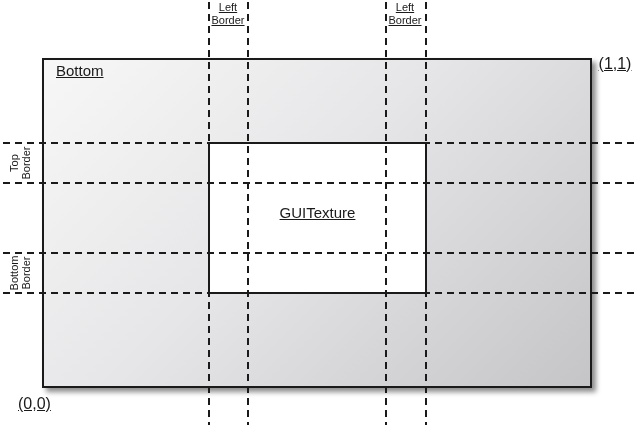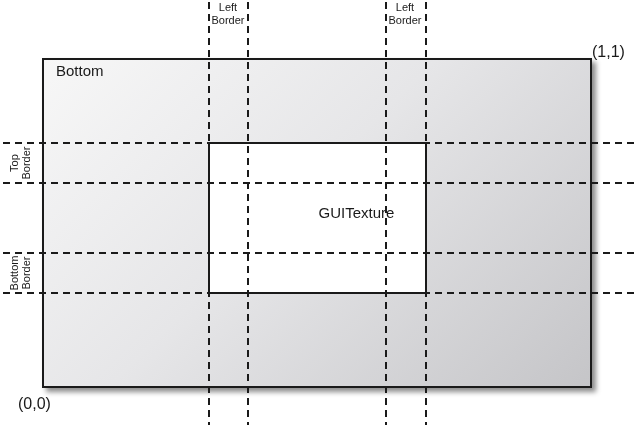--- a/index.html
+++ b/index.html
@@ -33,25 +33,25 @@
   .hline{
     position:absolute;left:3px;width:634px;height:2px;
     background:repeating-linear-gradient(to right,var(--line) 0 7px,transparent 7px 12px);
   }
   .vline{
     position:absolute;top:2px;height:423px;width:2px;
     background:repeating-linear-gradient(to bottom,var(--line) 0 7px,transparent 7px 12px);
   }
   .hl1{top:142px}.hl2{top:182px}.hl3{top:252px}.hl4{top:292px}
   .vl1{left:208px}.vl2{left:247px}.vl3{left:385px}.vl4{left:425px}
-  .lbl{position:absolute;white-space:nowrap;}
+  .lbl{position:absolute;white-space:nowrap;text-decoration:underline;}
   .screen-label{left:56px;top:62px;font-size:15px;}
-  .texture-label{left:208px;top:204px;width:219px;text-align:center;font-size:15px;padding-left:39px;}
+  .texture-label{left:208px;top:204px;width:219px;text-align:center;font-size:15px;}
   .coord{font-size:16px;}
-  .coord-tr{left:592px;top:43px;width:46px;text-align:left;}
+  .coord-tr{left:592px;top:55px;width:46px;text-align:center;}
   .coord-bl{left:18px;top:395px;}
   .border-label{
     font-size:11px;line-height:13px;text-align:center;
     width:44px;white-space:normal;
   }
   .left-border-label{left:206px;top:1px;}
   .right-border-label{left:383px;top:1px;}
   .rot{
     position:absolute;width:44px;height:26px;
     font-size:11px;line-height:12px;text-align:center;

